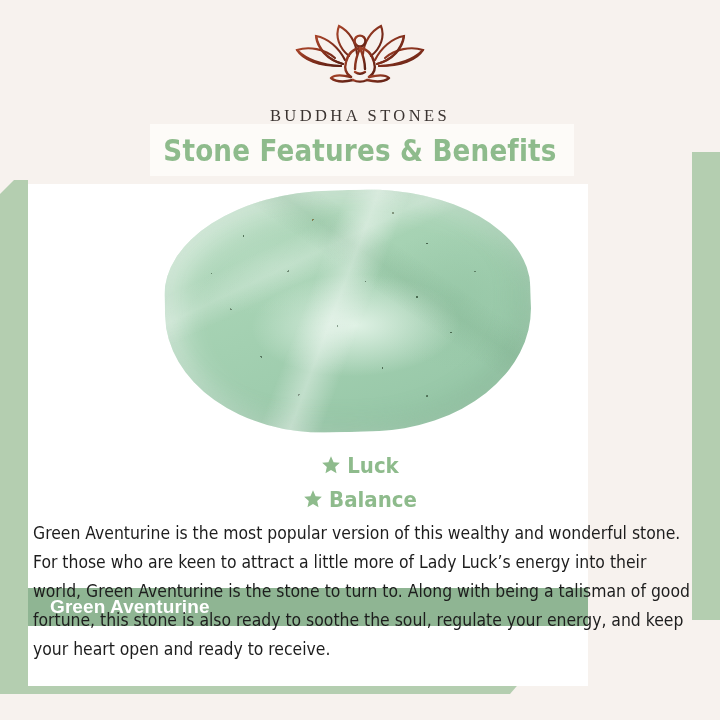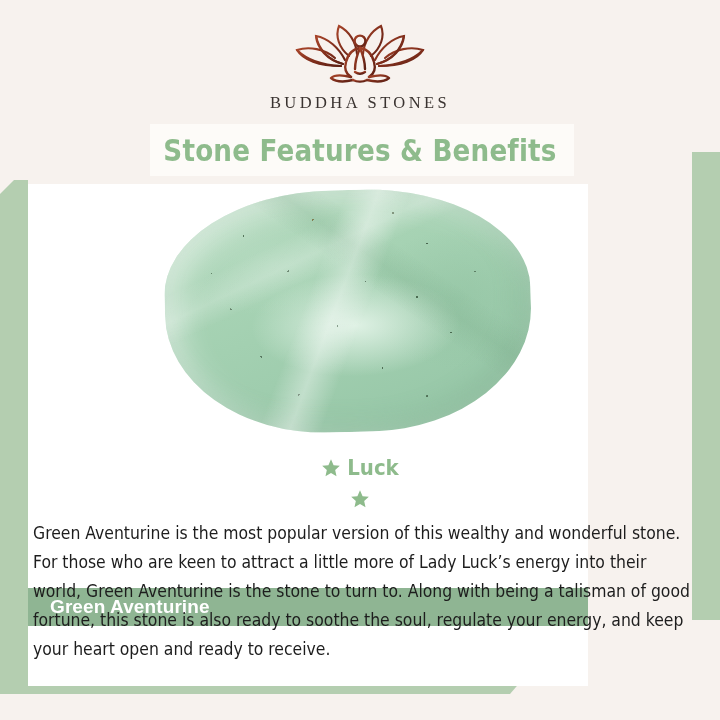--- a/index.html
+++ b/index.html
@@ -14,21 +14,21 @@
   .page{position:absolute;inset:0;background:#f7f2ee;}
 
   
   .header{
     position:absolute;left:0;top:0;width:720px;height:128px;
     background:#f7f2ee;
     display:flex;flex-direction:column;align-items:center;justify-content:flex-start;
   }
   .logo-mark{margin-top:22px;width:170px;height:62px;display:block;}
   .brand-name{
-    margin-top:9px;
+    margin-top:22px;
     font-family:"Liberation Serif", serif;
     font-size:16.5px;letter-spacing:3.4px;
     color:#3a3330;font-weight:400;
     text-align:left;
   }
 
   
   .title-band{
     position:absolute;left:150px;top:124px;width:424px;height:52px;
     background:#fdfbf8;
@@ -226,19 +226,20 @@
         <polygon points="12,1.6 15.1,8.6 22.6,9.4 17,14.4 18.6,21.9 12,18 5.4,21.9 7,14.4 1.4,9.4 8.9,8.6" fill="#8ebb8c"></polygon>
       </svg>
       <span class="benefit-label">Luck</span>
     </div>
 
 
     <div class="benefit">
       <svg class="star" viewBox="0 0 24 24">
         <polygon points="12,1.6 15.1,8.6 22.6,9.4 17,14.4 18.6,21.9 12,18 5.4,21.9 7,14.4 1.4,9.4 8.9,8.6" fill="#8ebb8c"></polygon>
       </svg>
+      <span class="benefit-label">Balance</span>
     </div>
 
   </div>
 
   <p class="body-copy">Green Aventurine is the most popular version of this wealthy and wonderful stone. For those who are keen to attract a little more of Lady Luck’s energy into their world, Green Aventurine is the stone to turn to. Along with being a talisman of good fortune, this stone is also ready to soothe the soul, regulate your energy, and keep your heart open and ready to receive.</p>
 
 </div>
 
 </body></html>

